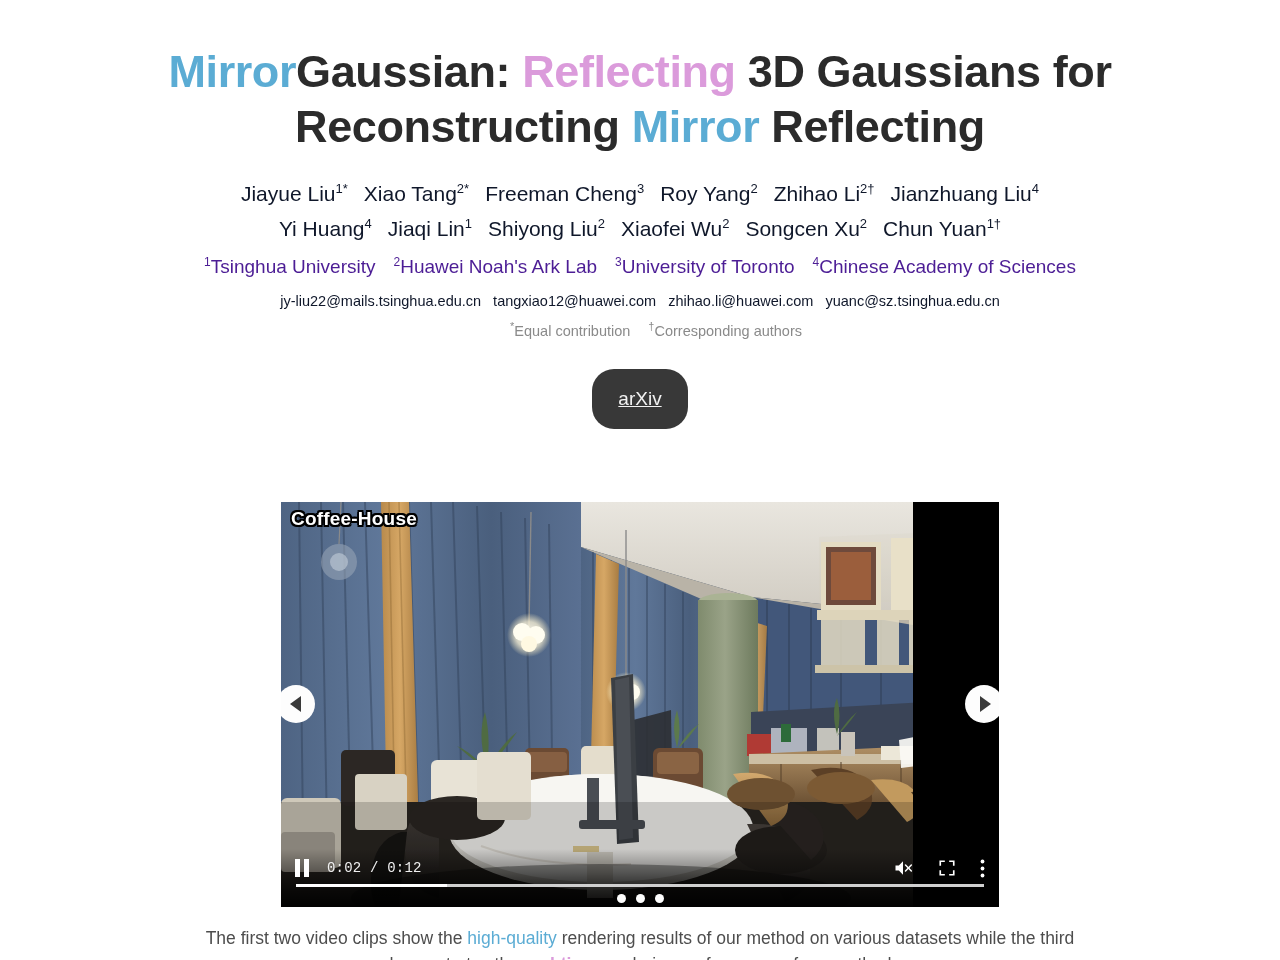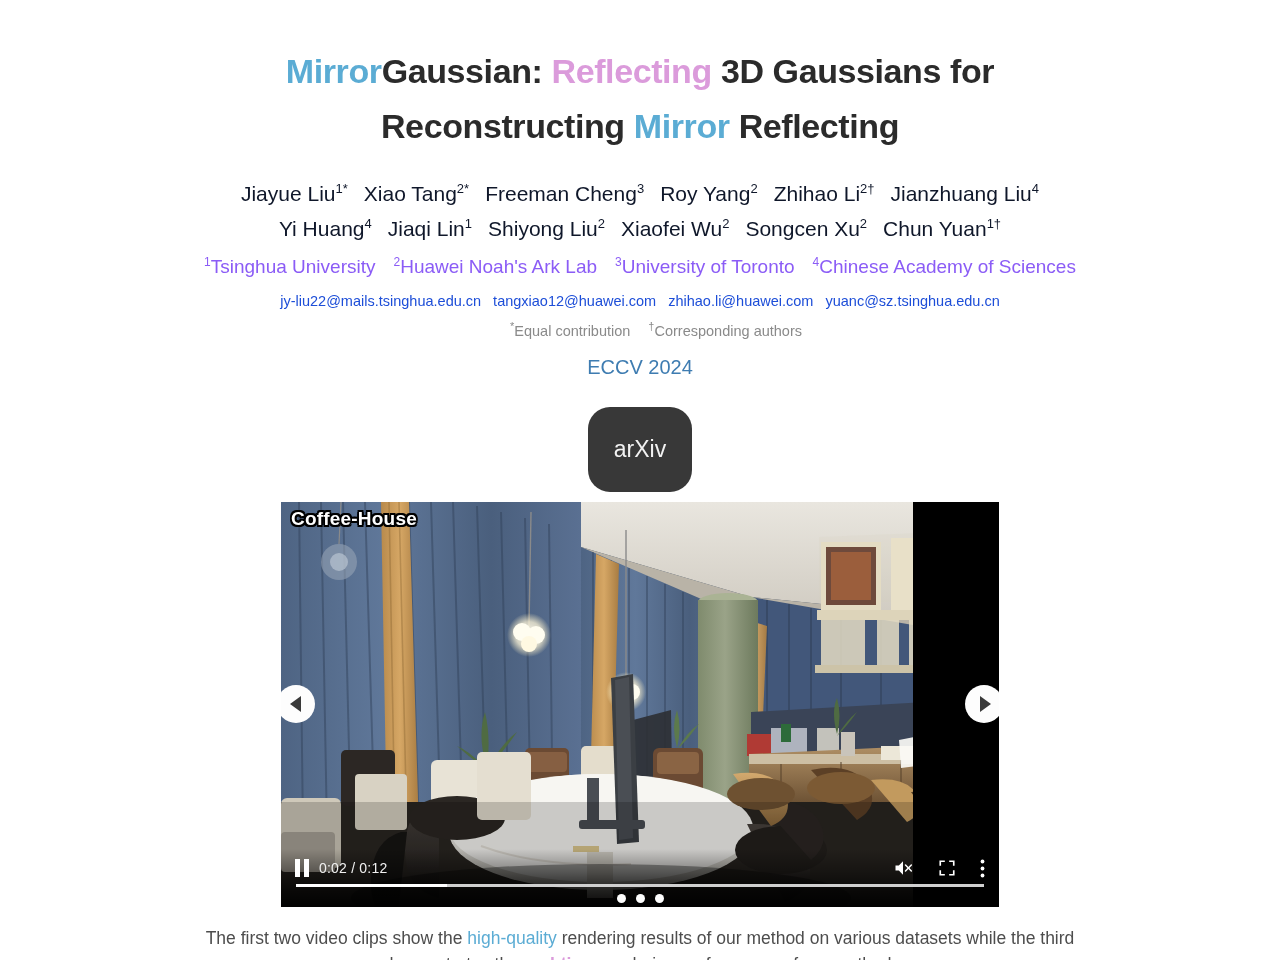--- a/index.html
+++ b/index.html
@@ -15,21 +15,21 @@
     width: 1280px; height: 960px;
     position: relative;
     background: #fff;
   }
 
   
   .title {
     margin: 0;
     padding: 44px 80px 0 80px;
     text-align: center;
-    font-size: 34px;
+    font-size: 45px;
     line-height: 55px;
     font-weight: 700;
     color: #2b2b2b;
     letter-spacing: -0.4px;
   }
   .t-blue { color: #5BACD4; }
   .t-pink { color: #DB9BDB; }
 
   
   .authors {
@@ -39,33 +39,33 @@
     line-height: 35px;
     margin-top: 22px;
     padding: 0 86px;
   }
   .author { white-space: nowrap; margin: 0 8px; }
   .author sup { font-size: 13px; vertical-align: super; line-height: 0; }
 
   
   .affils {
     text-align: center;
-    color: #8b5cf6;
+    color: #4c1d95;
     font-size: 19px;
     line-height: 28px;
     margin-top: 7px;
     padding: 0 60px;
   }
   .affil { white-space: nowrap; margin: 0 9px; }
   .affil sup { font-size: 12px; vertical-align: super; line-height: 0; }
 
   
   .emails {
     text-align: center;
-    color: #1d4ed8;
+    color: #0f172a;
     font-size: 14.5px;
     line-height: 22px;
     margin-top: 9px;
   }
   .email { white-space: nowrap; margin: 0 6px; }
 
   
   .footnotes {
     text-align: center;
     color: #8a8a8a;
@@ -85,26 +85,27 @@
     line-height: 26px;
     margin-top: 12px;
   }
 
   
   .btn-row { text-align: center; margin-top: 27px; }
   .btn-arxiv {
     display: inline-block;
     background: #383838;
     color: #f2f2f2;
-    font-size: 23px;
-    padding: 29px 26px;
+    font-size: 19px;
+    padding: 19px 26px;
     border-radius: 22px;
     border: none;
     cursor: pointer;
     font-family: "Liberation Sans", sans-serif;
+    text-decoration: underline;
   }
 
   
   .carousel {
     position: absolute;
     left: 281px;
     top: 502px;
     width: 718px;
     height: 405px;
     background: #000;
@@ -182,23 +183,23 @@
     color: #fff;
   }
   .pause-ic {
     width: 16px; height: 18px;
     display: flex; gap: 4px;
   }
   .pause-ic i { display: block; width: 5px; height: 18px; background: #fff; }
   .time-label {
     color: #f0f0f0;
     font-size: 14px;
-    margin-left: 8px;
+    margin-left: 16px;
     letter-spacing: 0.2px;
-    font-family: Liberation Sans, sans-serif;
+    font-family: Liberation Mono, monospace;
   }
   .ctrl-spacer { flex: 1; }
   .ctrl-right { display: flex; align-items: center; gap: 24px; }
 
   .progress-wrap {
     position: absolute;
     left: 15px; bottom: 20px;
     width: 688px; height: 3px;
     background: #cfcfcf;
     cursor: pointer;
@@ -260,21 +261,20 @@
   </div>
 
   <div class="emails">
     <span class="email">jy-liu22@mails.tsinghua.edu.cn</span><span class="email">tangxiao12@huawei.com</span><span class="email">zhihao.li@huawei.com</span><span class="email">yuanc@sz.tsinghua.edu.cn</span>
   </div>
 
   <div class="footnotes">
     <span class="footnote"><sup>*</sup><span>Equal contribution</span></span><span class="footnote"><sup>†</sup><span>Corresponding authors</span></span>
   </div>
 
-  <div class="venue">ECCV 2024</div>
 
   <div class="btn-row">
     <button class="btn-arxiv">arXiv</button>
   </div>
 
   <div class="carousel">
 
     <div class="video-frame">
       <svg class="vf-svg" viewBox="0 0 718 405" preserveAspectRatio="none">
         <defs>

